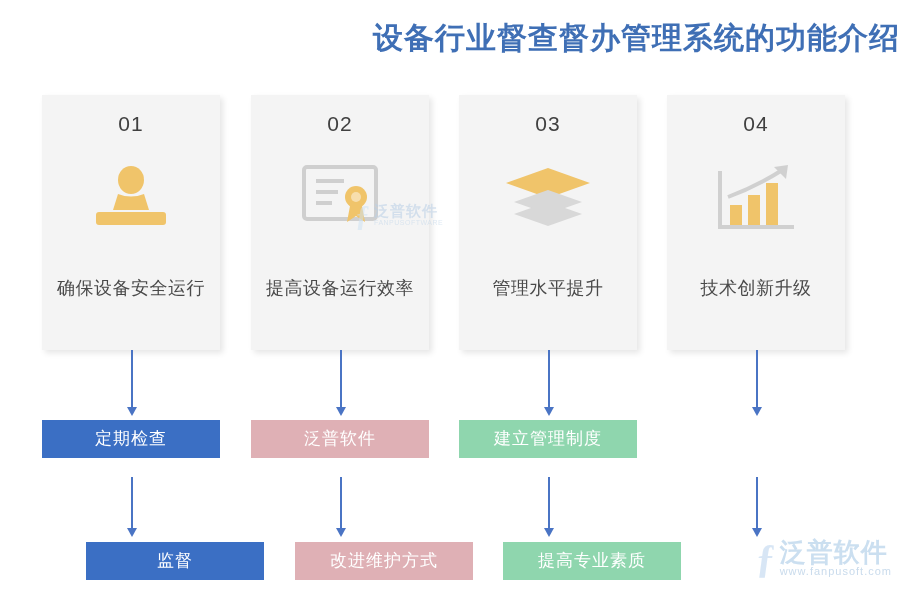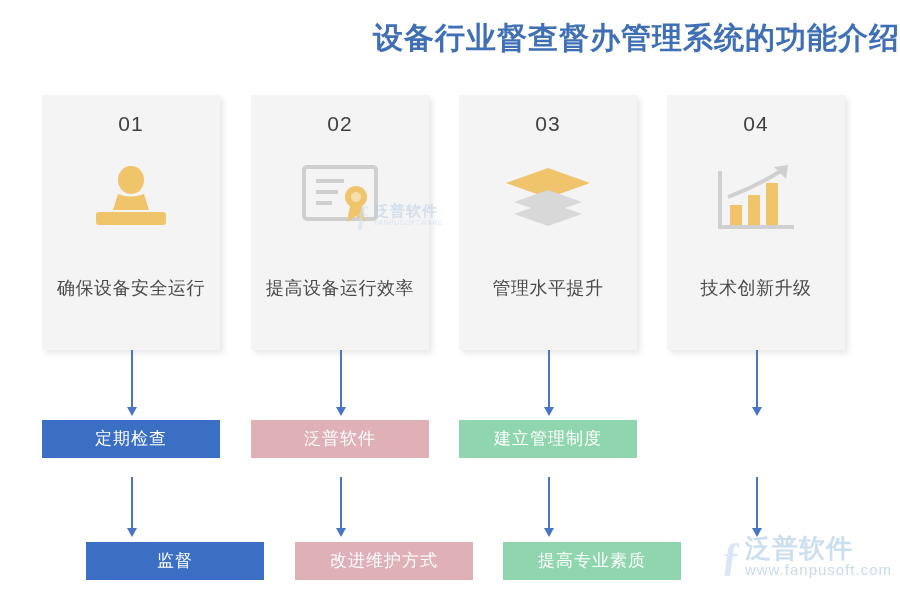--- a/index.html
+++ b/index.html
@@ -149,21 +149,21 @@
   .wm-corner .wm-cn {
     font-size: 26px;
     color: #c6dcef;
   }
   .wm-en {
     font-size: 7px;
     color: #c3d7ea;
     letter-spacing: 0.5px;
   }
   .wm-corner .wm-en {
-    font-size: 15px;
+    font-size: 11px;
     letter-spacing: 1px;
   }
 </style>
 </head>
 <body>
 
 <div id="page-title">设备行业督查督办管理系统的功能介绍</div>
 
 <div class="column col-0">
   <div class="card">

